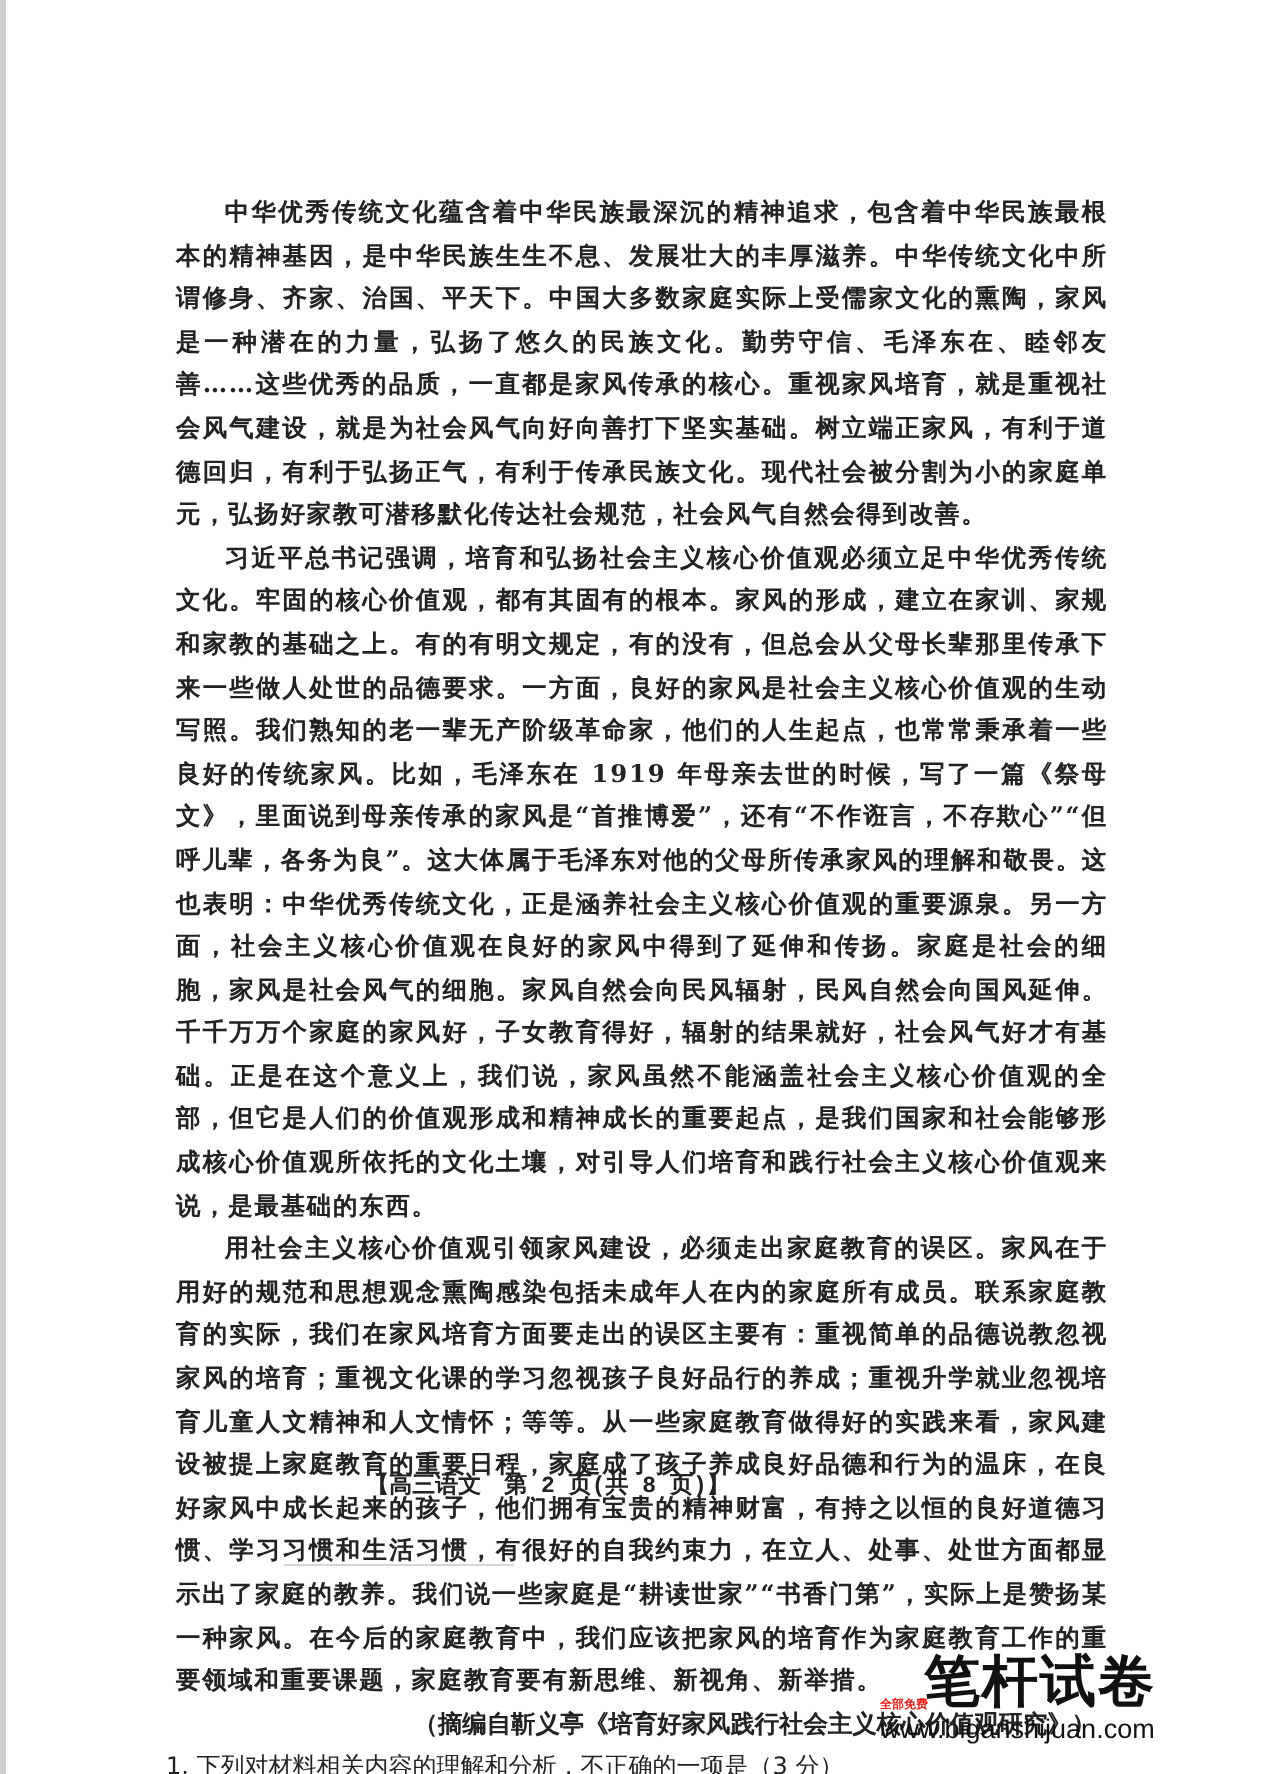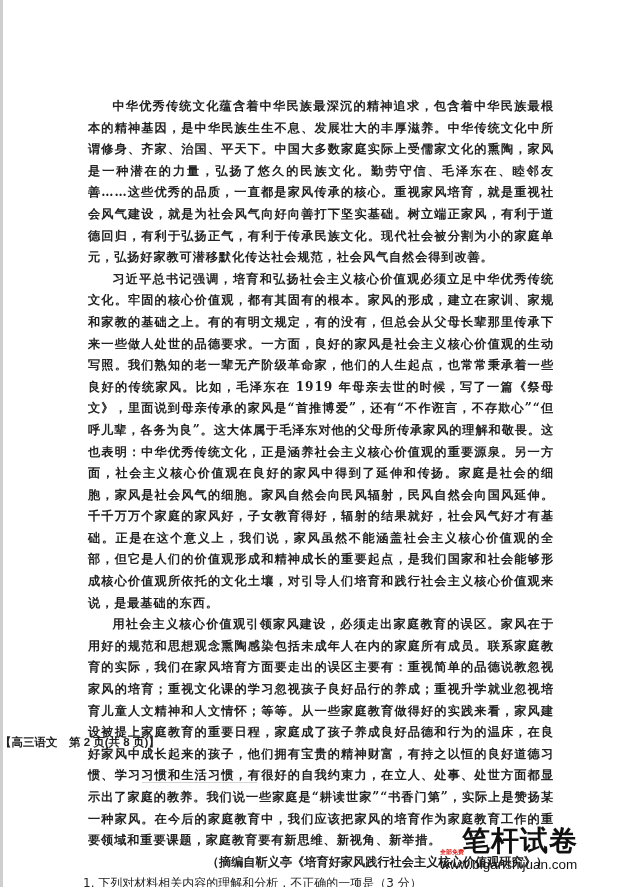--- a/index.html
+++ b/index.html
@@ -12,22 +12,22 @@
     .left-strip { position: absolute; left: 0; top: 0; width: 3px; height: 887px; background: #cfcfcf; }
     .page { position: absolute; left: 88px; top: 96px; width: 466px; }
     .para p {
       margin: 0; font-size: 12.2px; line-height: 21.6px; letter-spacing: 0.9px;
       text-align: justify; text-indent: 2em; font-weight: 600; color: #222;
     }
     .source { text-align: right; font-size: 12.2px; line-height: 21.6px; margin: 0; padding-right: 6px; font-weight: 600; color: #222; }
     .q { font-family: "DejaVu Sans", "Liberation Sans", sans-serif; font-size: 12px; line-height: 21.4px; color: #222; }
     .q-stem { margin: 0; margin-left: -5px; }
     .footer {
-      position: absolute; top: 735px; left: 0; width: 548px; text-align: left;
-      font-family: Liberation Sans, sans-serif; font-size: 11.5px; color: #222; font-weight: 600;
+      position: absolute; top: 735px; left: 0; width: 548px; text-align: center;
+      font-family: Liberation Mono, monospace; font-size: 11.5px; color: #222; font-weight: 600;
     }
     .rule { position: absolute; left: 142px; top: 782px; width: 115px; height: 1px; background: #d6d6d6; }
     .watermark { position: absolute; left: 440px; top: 822px; width: 190px; }
     .wm-title { position: absolute; left: 22px; top: 0px; font-family: "DejaVu Sans", "Liberation Sans", sans-serif; font-size: 28px; font-weight: 700; color: #111; letter-spacing: 1px; white-space: nowrap; }
     .wm-badge { position: absolute; left: 0px; top: 26px; font-family: "DejaVu Sans", sans-serif; font-size: 6px; color: #e0201a; font-weight: 700; white-space: nowrap; }
     .wm-url { position: absolute; left: 0px; top: 35px; font-family: Liberation Sans, sans-serif; font-size: 13.5px; color: #111; white-space: nowrap; }
   </style>
 </head>
 <body>
 

